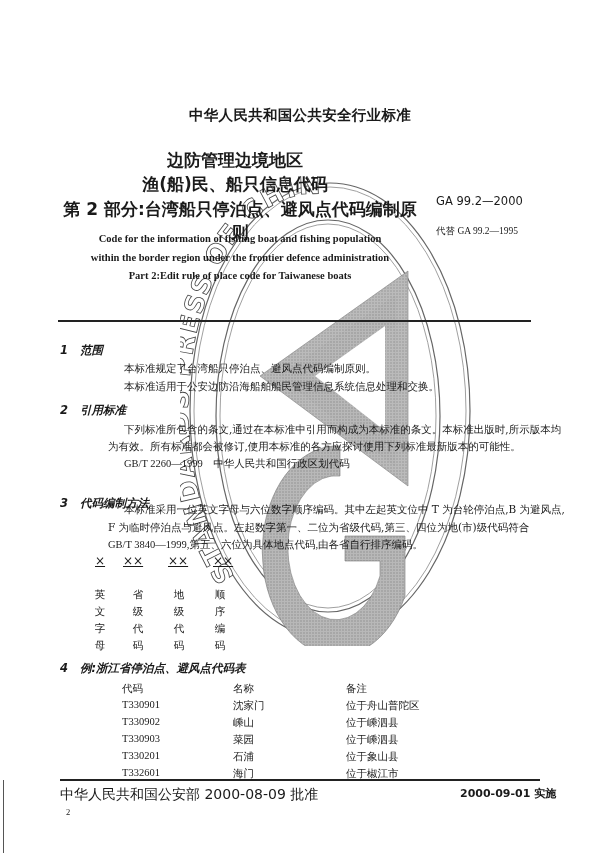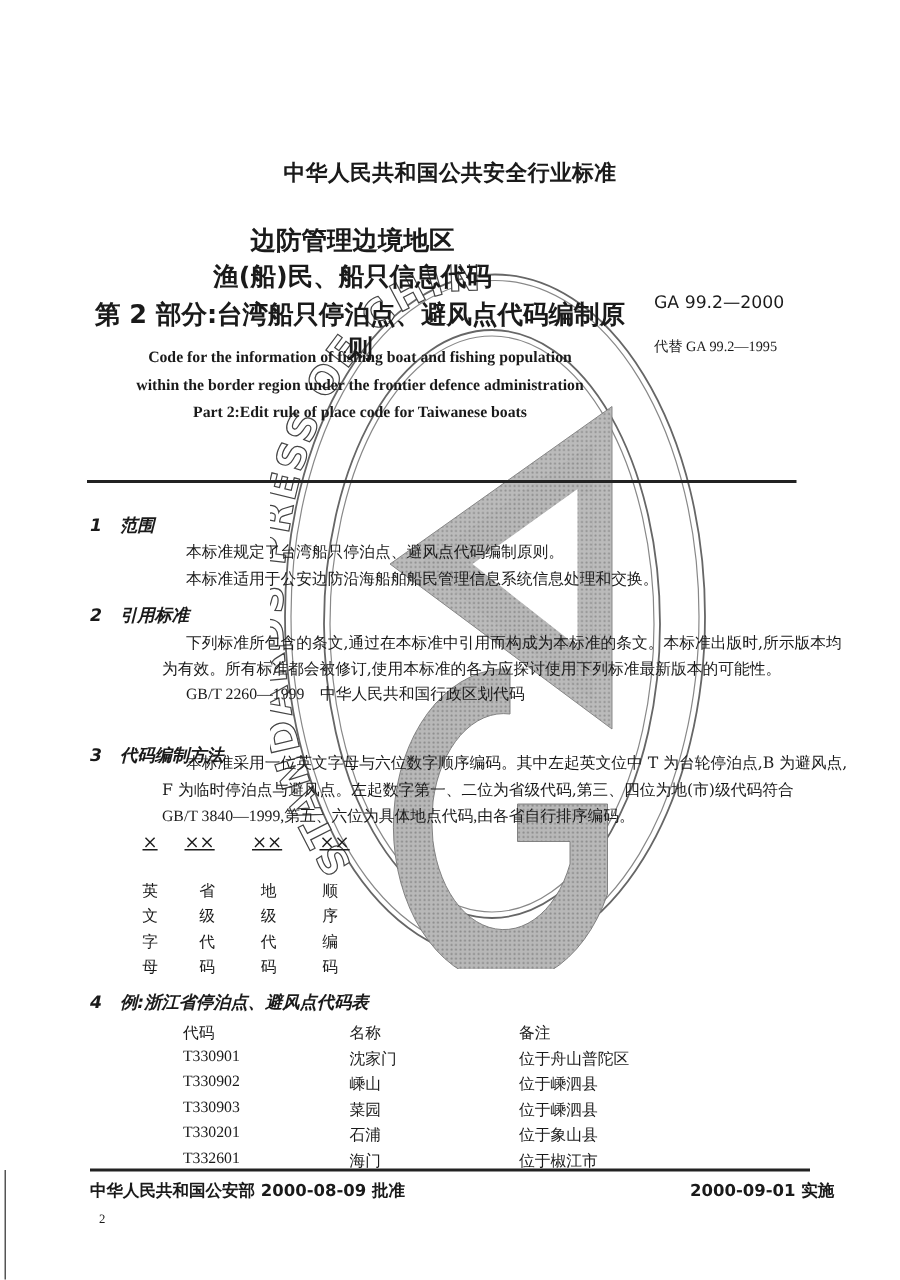--- a/index.html
+++ b/index.html
@@ -35,21 +35,21 @@
   .code-pattern { top: 554px; font-size: 12px; }
   .code-pattern span { position: absolute; text-decoration: underline; }
   .vlabel { top: 586px; font-size: 10.5px; line-height: 17px; width: 14px; text-align: center; }
 
   .tbl { left: 122px; top: 682px; font-size: 10.5px; }
   .tbl-row { position: absolute; left: 0; height: 17px; white-space: nowrap; }
   .tbl-row .c1 { position: absolute; left: 0; }
   .tbl-row .c2 { position: absolute; left: 111px; }
   .tbl-row .c3 { position: absolute; left: 224px; }
 
-  .footer-left { left: 60px; top: 786px; font-size: 11px; font-weight: bold; }
+  .footer-left { left: 60px; top: 786px; font-size: 14px; font-weight: normal; }
   .footer-right { left: 460px; top: 786px; font-size: 11px; font-weight: bold; }
   .page-num { left: 66px; top: 807px; font-size: 8.5px; }
 
   .watermark { left: 180px; top: 176px; width: 300px; height: 470px; pointer-events: none; }
 </style>
 </head>
 <body>
 
 <svg class="abs watermark" viewBox="0 0 300 470">
   <defs>

